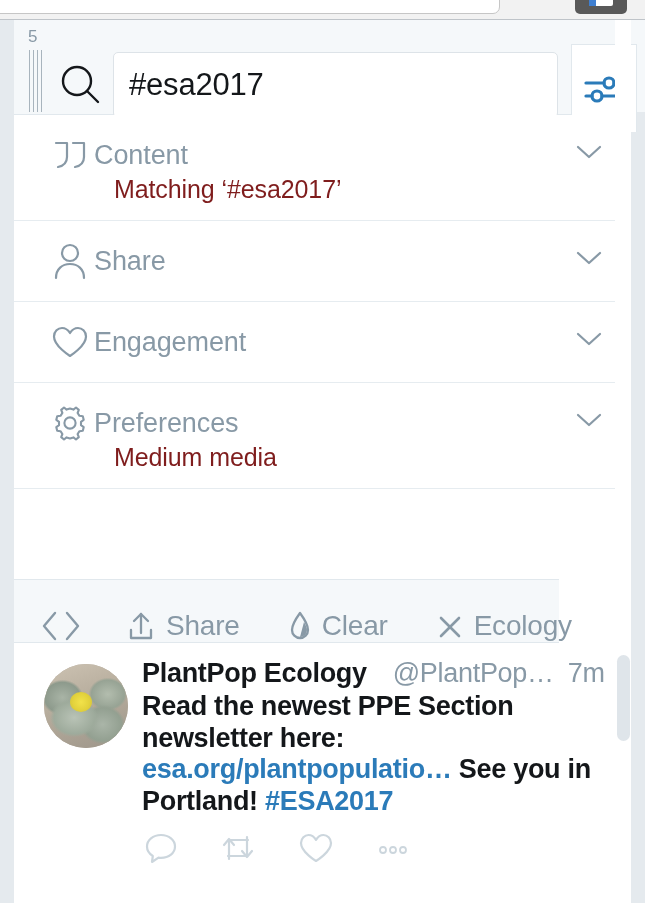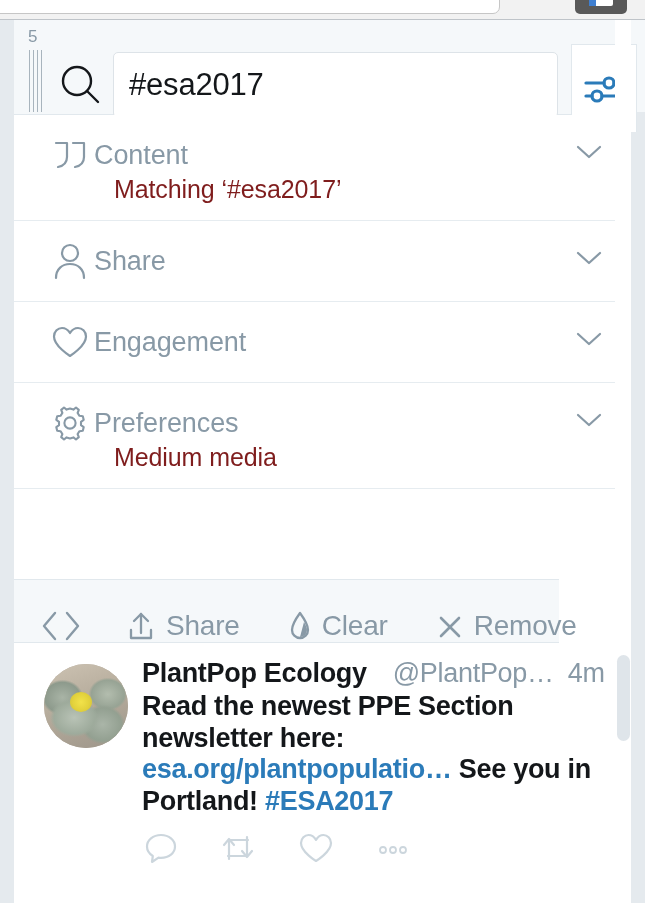--- a/index.html
+++ b/index.html
@@ -361,37 +361,37 @@
       <span>Clear</span>
     </span>
 
     <span class="tb-action" id="tb-remove">
       <span>
         <svg width="28" height="30" viewBox="0 0 28 30">
           <line x1="5" y1="7" x2="23" y2="25" stroke="#8899a6" stroke-width="2.6" stroke-linecap="round"></line>
           <line x1="23" y1="7" x2="5" y2="25" stroke="#8899a6" stroke-width="2.6" stroke-linecap="round"></line>
         </svg>
       </span>
-      <span>Remove</span>
+      <span>Ecology</span>
     </span>
   </div>
 
   <div id="tweet" style="top:624px;">
     <div id="tweet-inner">
 
       <div id="avatar">
         <div class="av-bg"></div>
         <div class="av-flower"></div>
       </div>
 
       <div id="tweet-body">
         <div id="tweet-head">
           <span id="tweet-name">PlantPop Ecology</span>
           <span id="tweet-handle">@PlantPop…</span>
-          <span id="tweet-time">4m</span>
+          <span id="tweet-time">7m</span>
         </div>
 
         <div id="tweet-text"><span>Read the newest PPE Section newsletter here: </span><a href="#">esa.org/plantpopulatio…</a><span> See you in Portland! </span><a href="#">#ESA2017</a></div>
 
         <div id="tweet-actions">
           <span>
             <svg width="34" height="34" viewBox="0 0 34 34">
               <path d="M17 4 C9 4 3 9 3 15.5 C3 19.4 5.3 22.8 8.8 25 L8 31 L14.5 26.6 C15.3 26.7 16.1 26.8 17 26.8 C25 26.8 31 21.9 31 15.5 C31 9 25 4 17 4 z" fill="none" stroke="#ccd6dd" stroke-width="2.2" stroke-linejoin="round"></path>
             </svg>
           </span>

